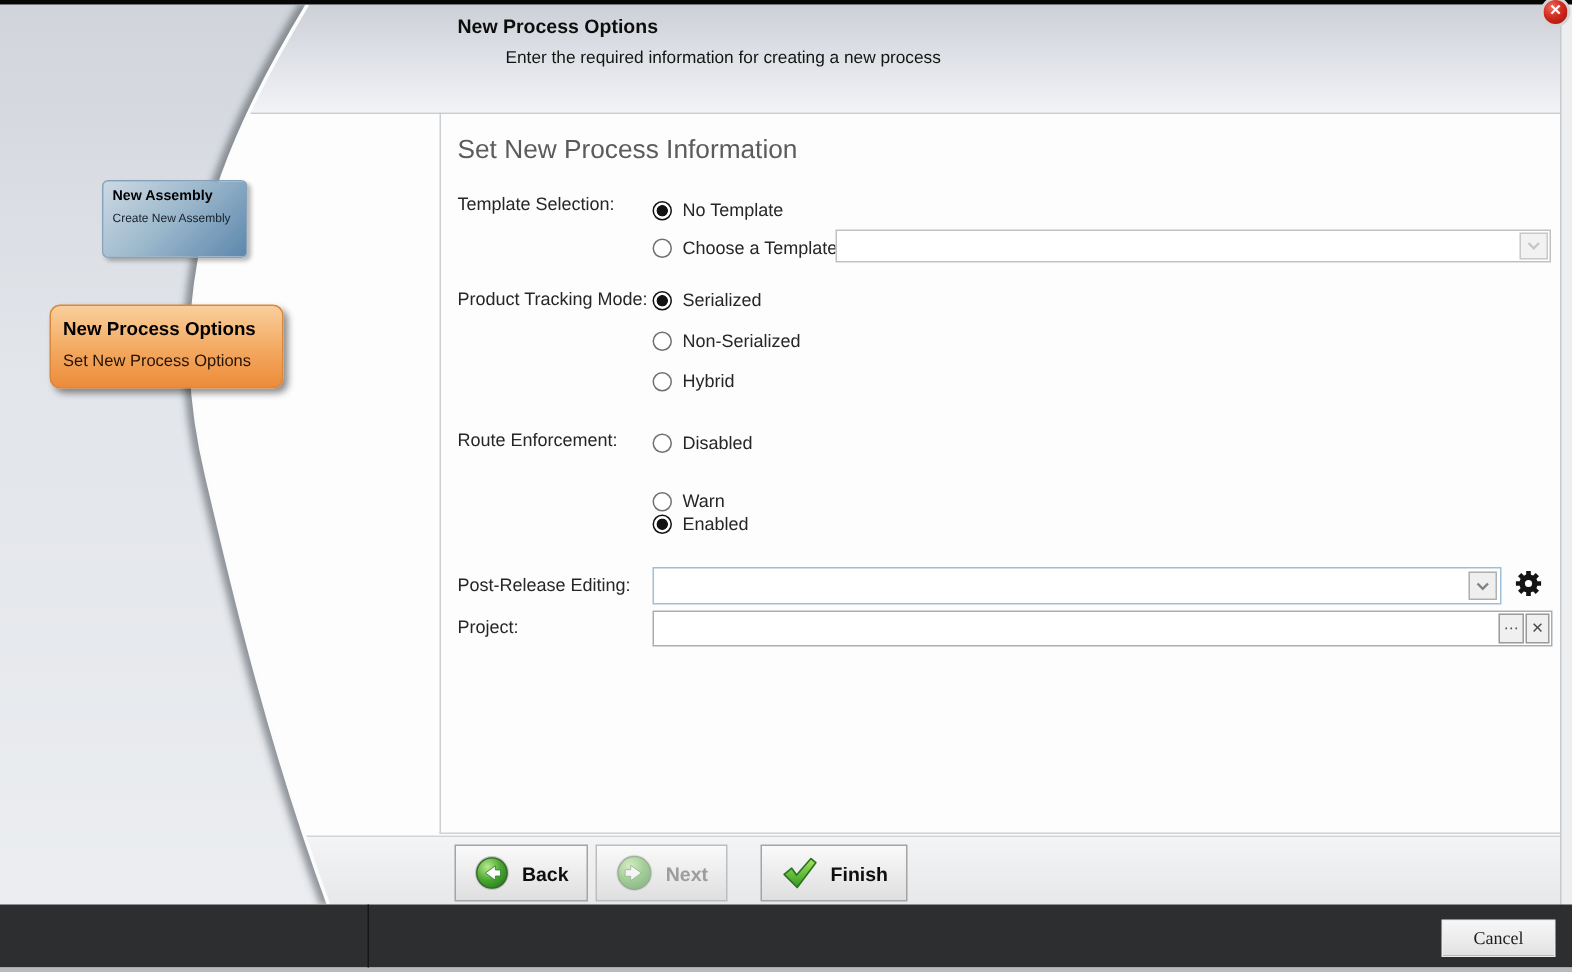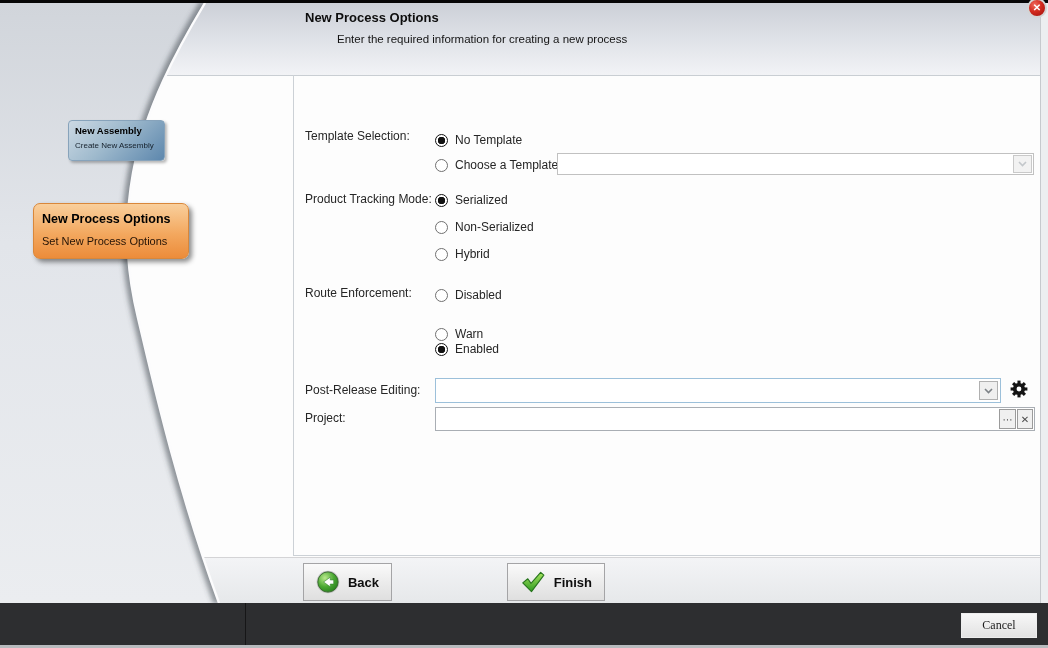--- a/index.html
+++ b/index.html
@@ -21,21 +21,21 @@
               border-left:1px solid #c6c9cd;z-index:3;}
   .body-top-line{position:absolute;left:128px;top:75px;width:912px;height:1px;background:#c9ced3;z-index:1;}
   .panel{position:absolute;left:293px;top:75px;width:747px;height:481px;
          border-left:1px solid #ccd1d6;border-bottom:1px solid #ccd1d6;z-index:1;}
 
   
   .side-svg{position:absolute;left:0;top:3px;z-index:2;}
 
   
   .step{position:absolute;z-index:3;color:#000;}
-  .step-blue{left:68px;top:120px;width:97px;height:41px;border-radius:4px;padding:4px 6px;
+  .step-blue{left:68px;top:120px;width:97px;height:52px;border-radius:4px;padding:4px 6px;
              background:linear-gradient(135deg,#ccd9e4 0%,#9fbacd 45%,#5d87ad 100%);
              border:1px solid #87a3bb;box-shadow:2px 2px 3px rgba(0,0,0,.28);}
   .step-blue .st{font-size:9.5px;font-weight:bold;}
   .step-blue .ss{font-size:8px;margin-top:5px;color:#15202b;}
   .step-orange{left:33px;top:203px;width:156px;height:56px;border-radius:7px;padding:8px 8px;
              background:linear-gradient(180deg,#f9cf9c 0%,#f3a85f 55%,#ec8c3a 100%);
              border:1px solid #d9873a;box-shadow:3px 3px 5px rgba(0,0,0,.45);}
   .step-orange .st{font-size:12.5px;font-weight:bold;}
   .step-orange .ss{font-size:11px;margin-top:9px;color:#241306;}
 
@@ -130,20 +130,21 @@
     <div class="st">New Process Options</div>
     <div class="ss">Set New Process Options</div>
   </div>
 
   <div class="hdr-title">New Process Options</div>
   <div class="hdr-sub">Enter the required information for creating a new process</div>
   <div class="close-btn">
     <span>✕</span>
   </div>
 
+  <div class="heading">Set New Process Information</div>
 
   <div class="flabel" style="left:305px;top:129px;">Template Selection:</div>
   <div class="rrow" style="left:435px;top:131px;align-items:flex-end;">
     <span class="radio sel"></span>
     <span>No Template</span>
   </div>
   <div class="rrow" style="left:435px;top:157px;">
     <span class="radio"></span>
     <span>Choose a Template</span>
   </div>
@@ -224,20 +225,28 @@
           <stop offset="1" stop-color="#257c1e"></stop>
         </radialGradient>
       </defs>
       <circle cx="13" cy="13" r="12.3" fill="#c2c2c2"></circle>
       <circle cx="13" cy="13" r="11" fill="url(#orbG)" stroke="#35682a" stroke-width="1"></circle>
       <path d="M15.5,7.8 L8.3,13 L15.5,18.2 L15.5,15.2 L19.2,15.2 L19.2,10.8 L15.5,10.8 Z" fill="#fff" stroke="#2e7d2e" stroke-width="0.6"></path>
     </svg>
     <span>Back</span>
   </div>
 
+  <div class="wbtn wbtn-next">
+    <svg width="26" height="26" viewBox="0 0 26 26" opacity="0.45">
+      <circle cx="13" cy="13" r="12.3" fill="#cfcfcf"></circle>
+      <circle cx="13" cy="13" r="11" fill="url(#orbG)" stroke="#35682a" stroke-width="1"></circle>
+      <path d="M10.5,7.8 L17.7,13 L10.5,18.2 L10.5,15.2 L6.8,15.2 L6.8,10.8 L10.5,10.8 Z" fill="#fff" stroke="#2e7d2e" stroke-width="0.6"></path>
+    </svg>
+    <span>Next</span>
+  </div>
 
   <div class="wbtn wbtn-finish">
     <svg width="28" height="26" viewBox="0 0 28 26">
       <defs>
         <linearGradient id="chkG" x1="0" y1="0" x2="0" y2="1">
           <stop offset="0" stop-color="#a8e55f"></stop>
             <stop offset="1" stop-color="#2f9a22"></stop>
         </linearGradient>
       </defs>
       <path d="M3,14 L8.5,9.5 L12,14.5 L22.5,2.5 L26,5.5 L12.5,23.5 Z" fill="url(#chkG)" stroke="#27741d" stroke-width="1.2" stroke-linejoin="round"></path>

